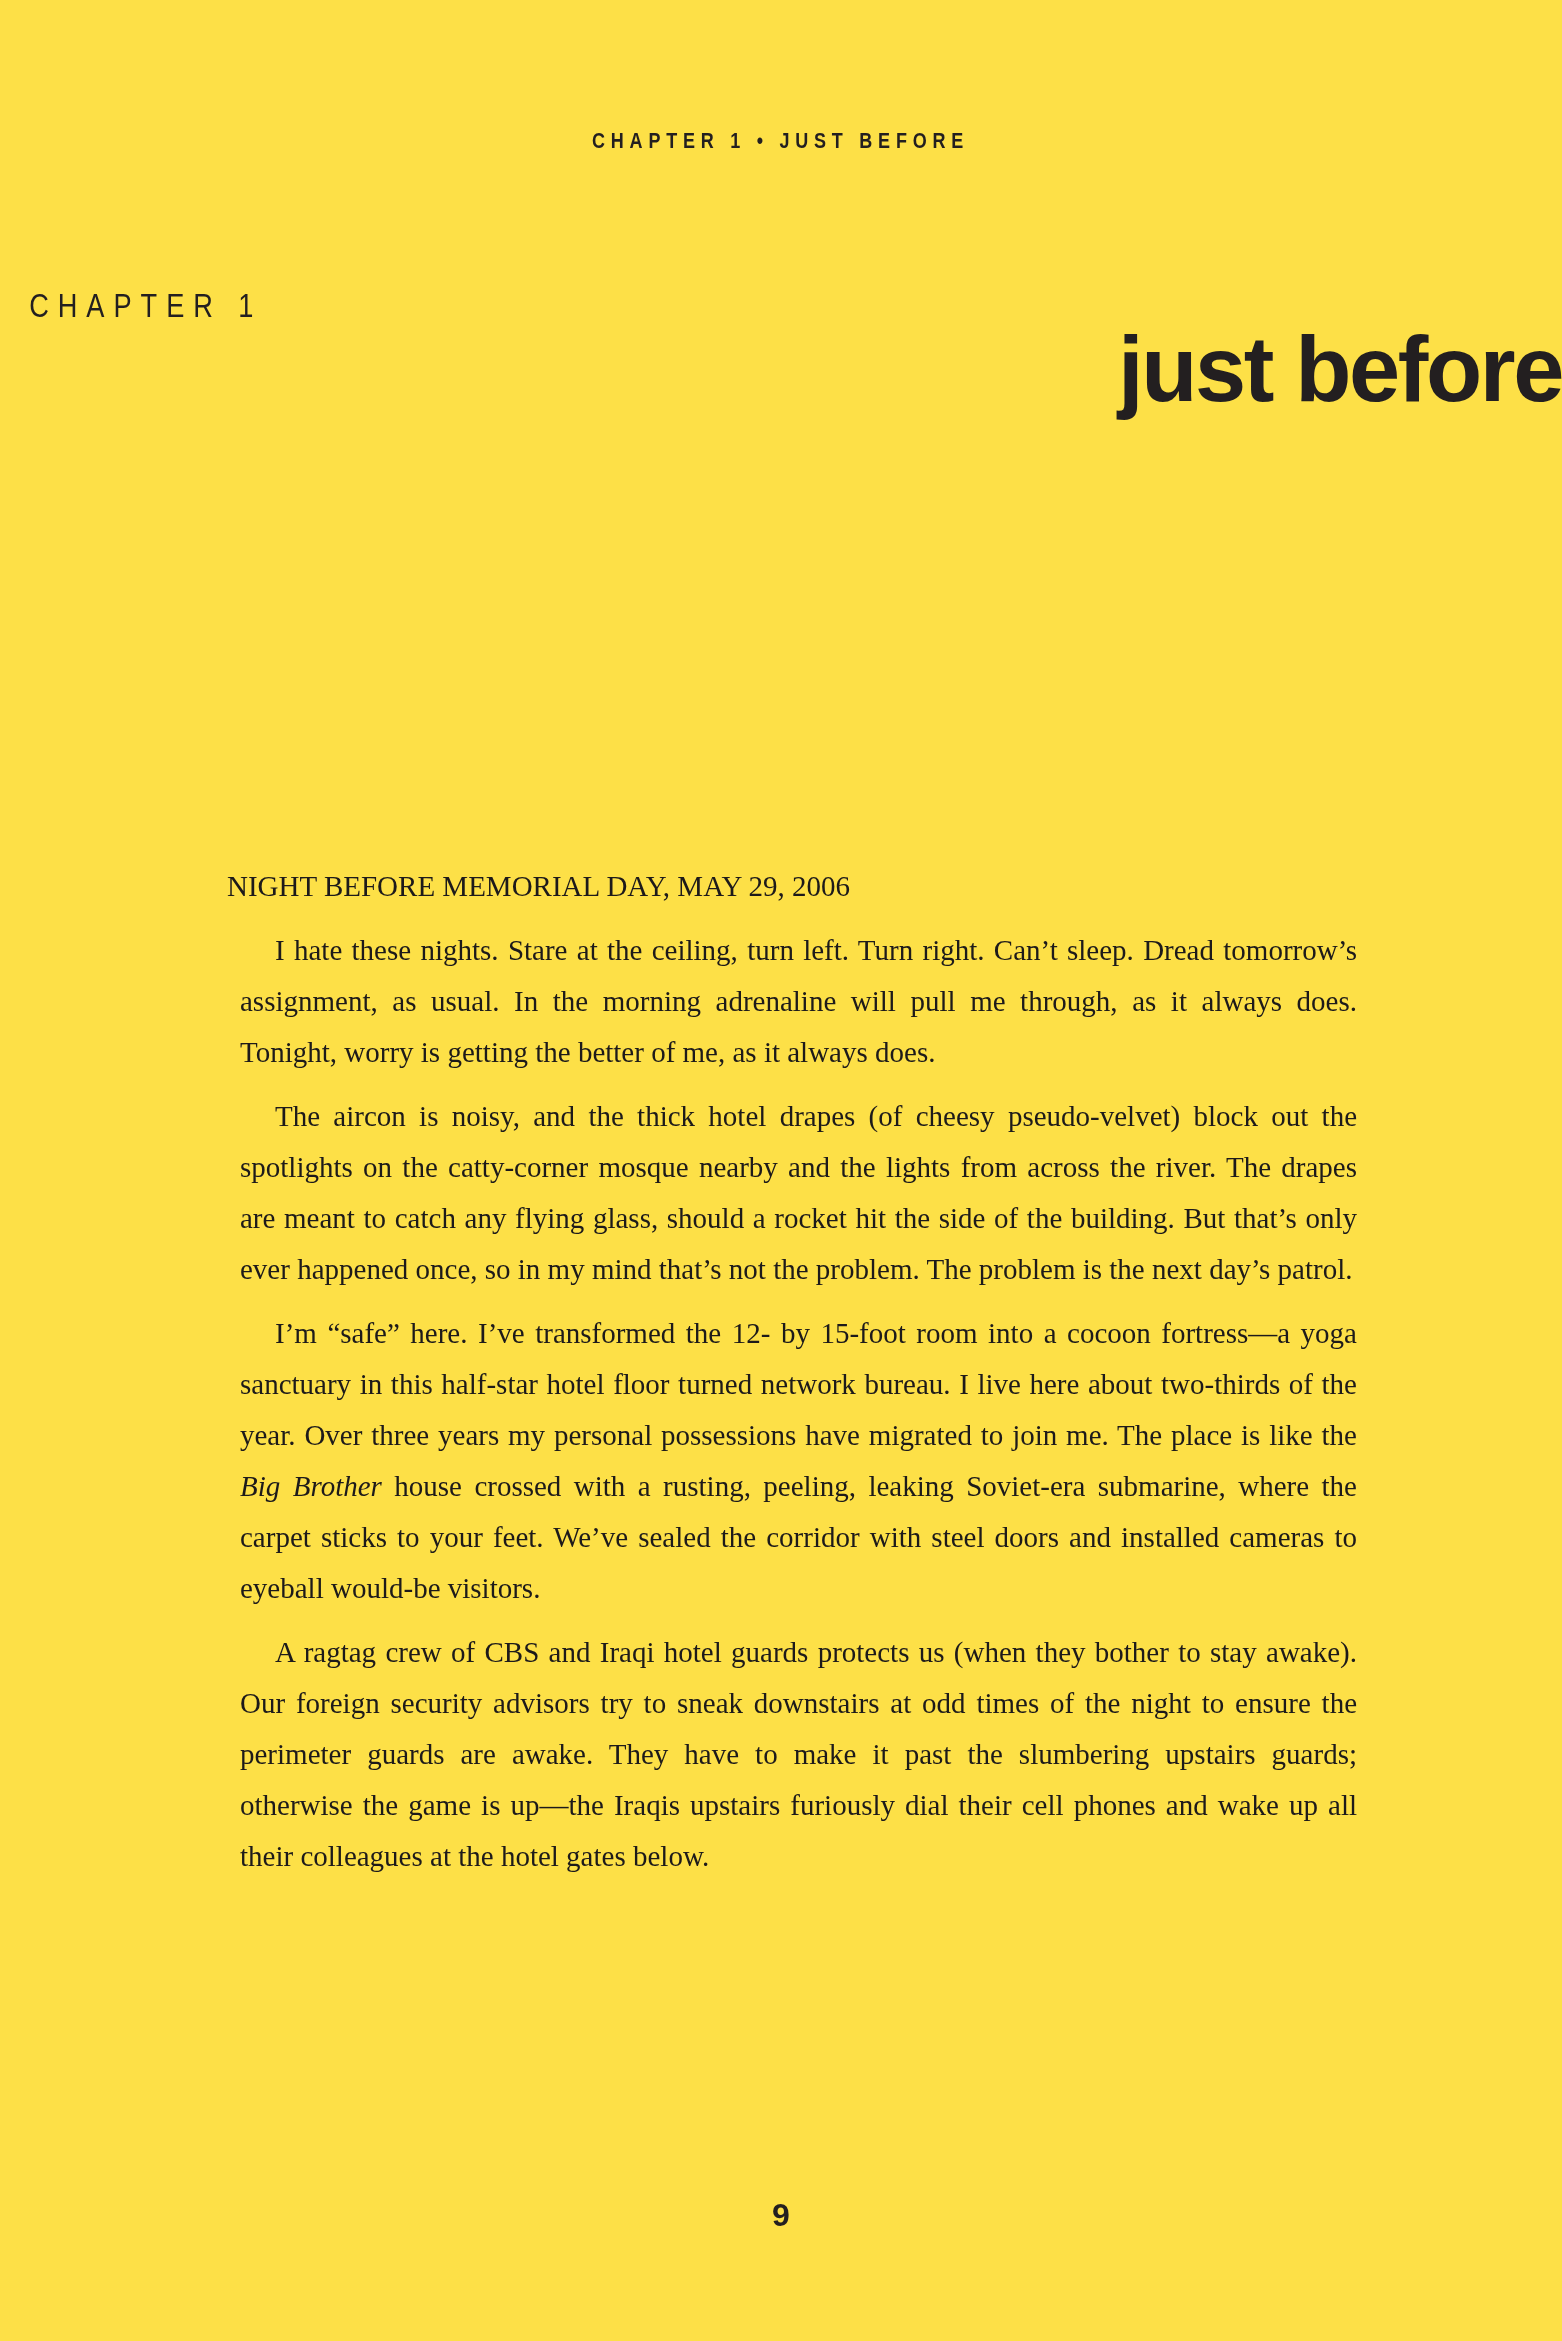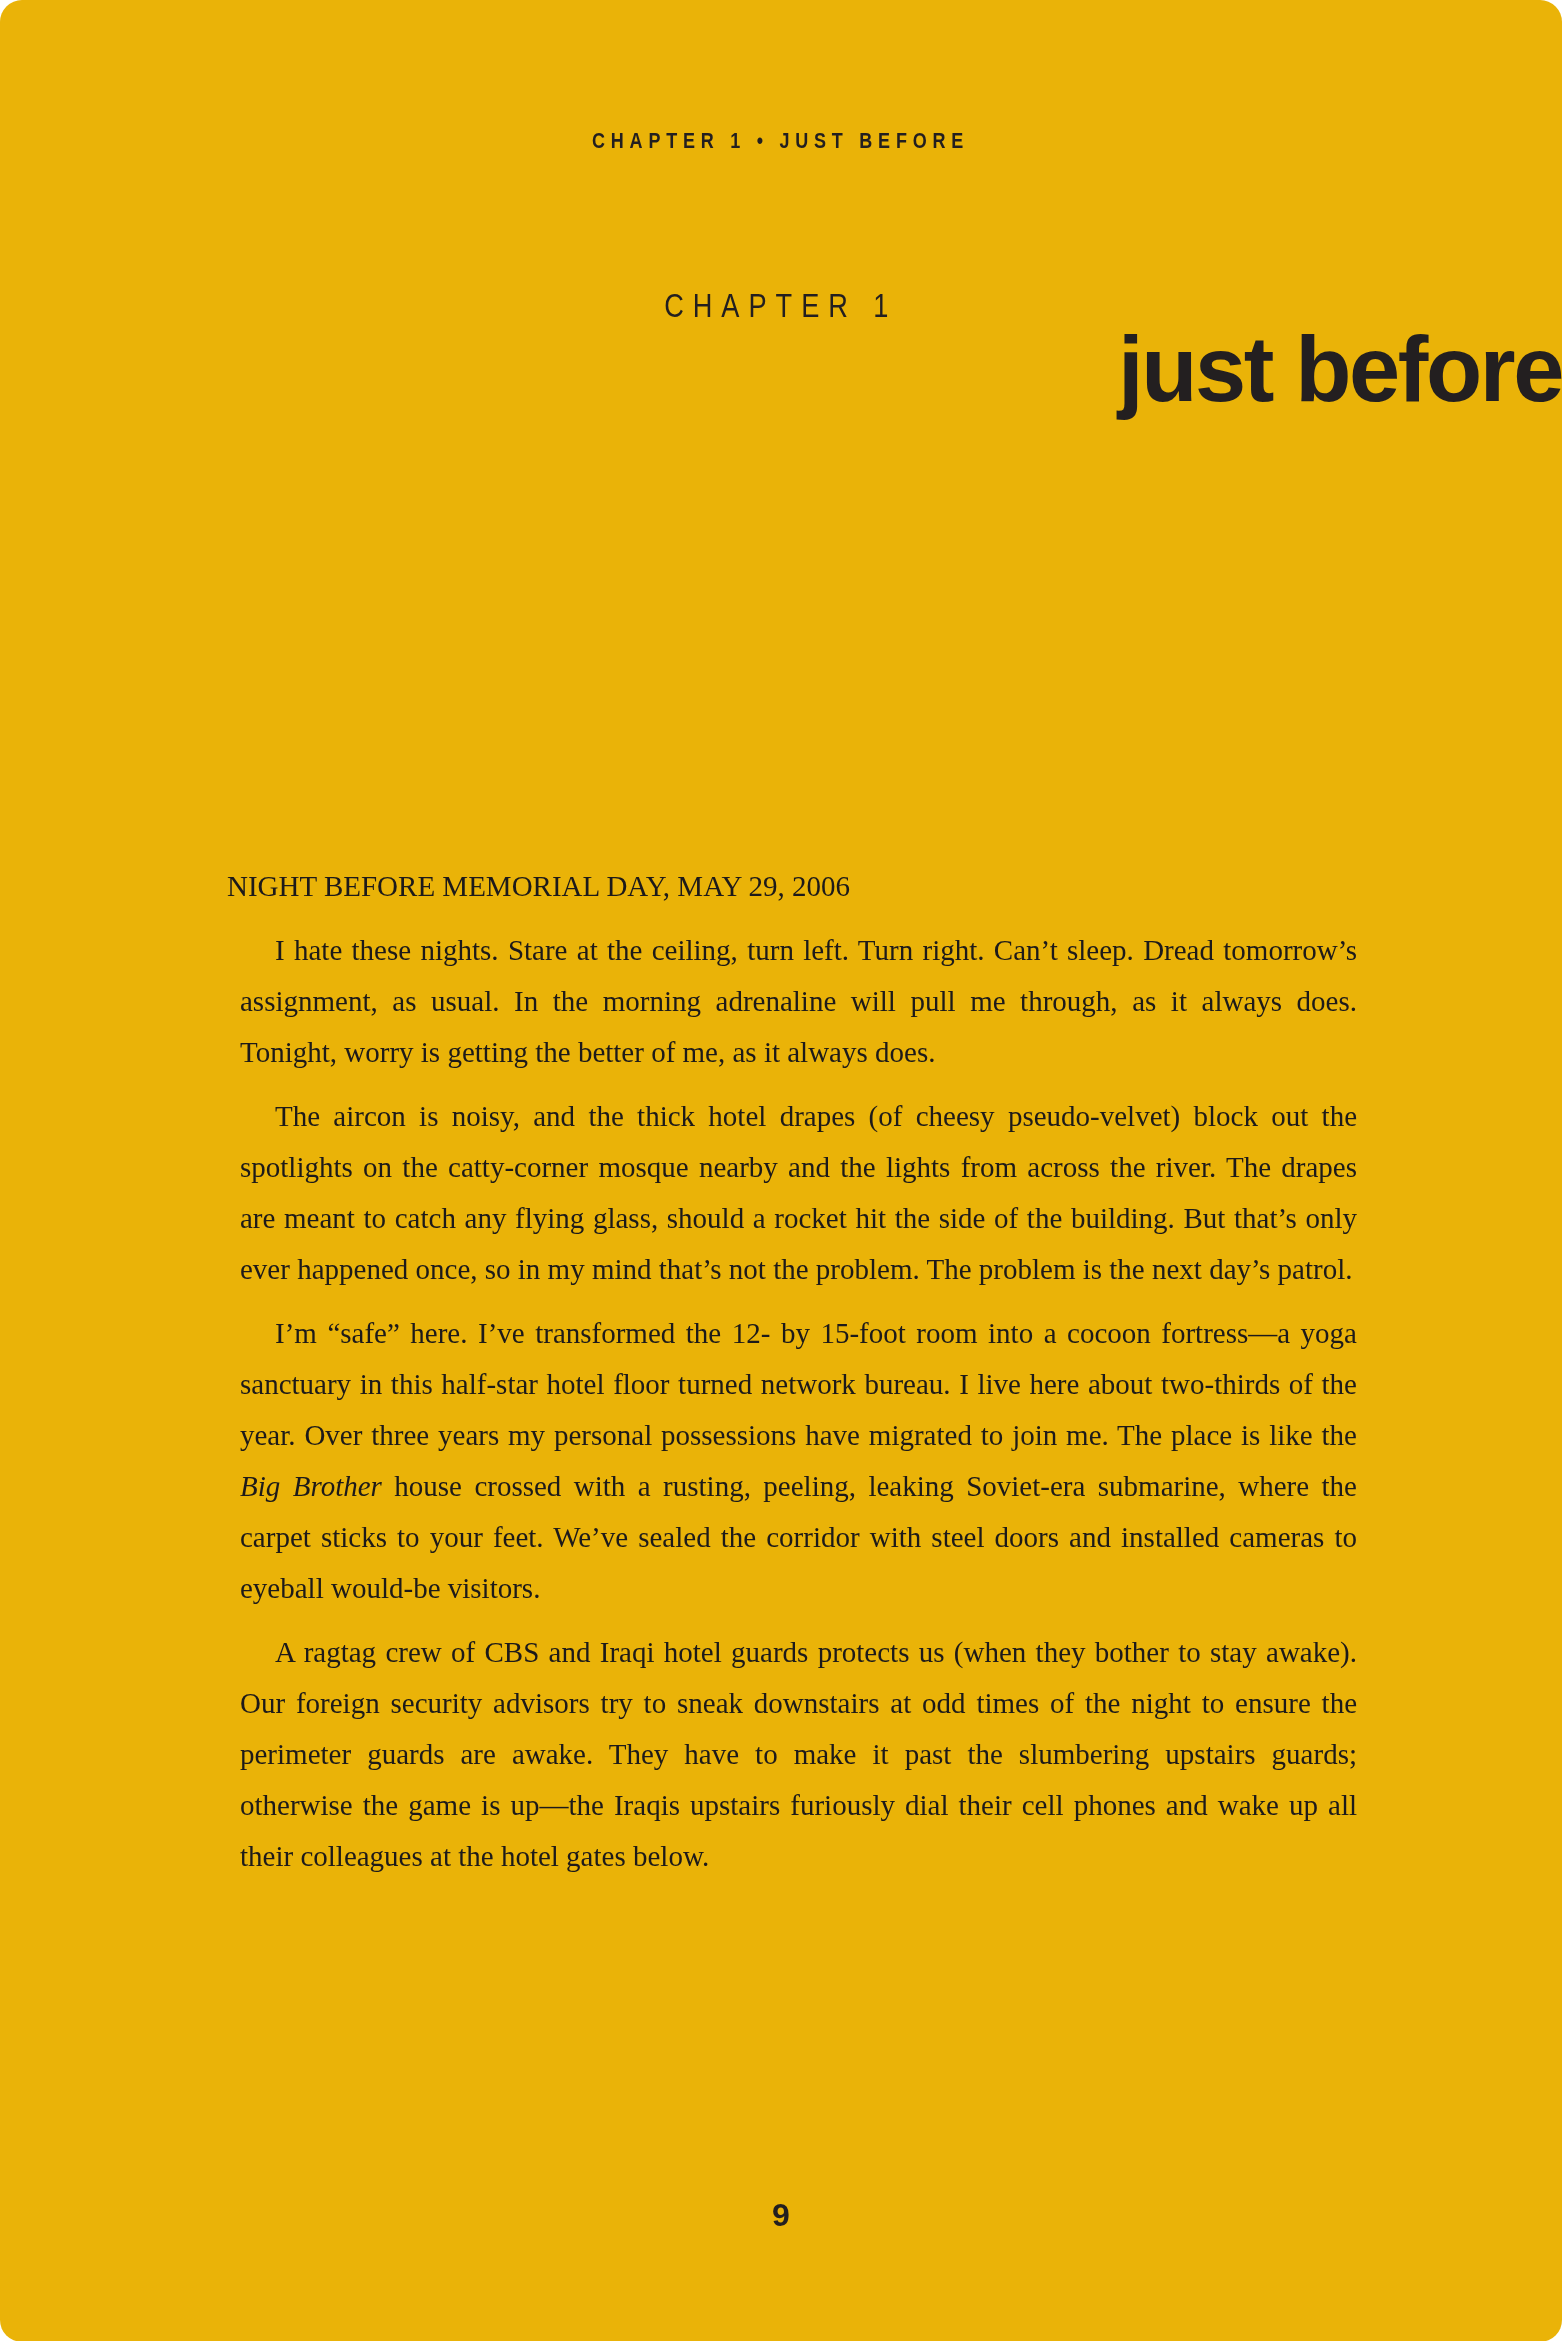--- a/index.html
+++ b/index.html
@@ -4,24 +4,23 @@
 <style>
   html, body {
     margin: 0;
     padding: 0;
     background: #ffffff;
   }
   .page {
     position: relative;
     width: 1562px;
     height: 2342px;
-    background: #eab308;
+    background: #fde047;
     overflow: hidden;
     color: #1d1a1a;
-    border-radius: 22px;
   }
 
   
   .running-header {
     position: absolute;
     top: 128px;
     left: 0;
     width: 100%;
     text-align: center;
   }
@@ -36,21 +35,20 @@
     transform-origin: center;
     white-space: nowrap;
   }
 
   
   .chapter-eyebrow {
     position: absolute;
     top: 286px;
     left: 0;
     width: 100%;
-    text-align: center;
   }
   .chapter-eyebrow span {
     display: inline-block;
     font-family: "Liberation Sans", sans-serif;
     font-size: 34px;
     font-weight: 500;
     letter-spacing: 11.2px;
     color: #231f20;
     transform: scaleX(0.8);
     transform-origin: center;

